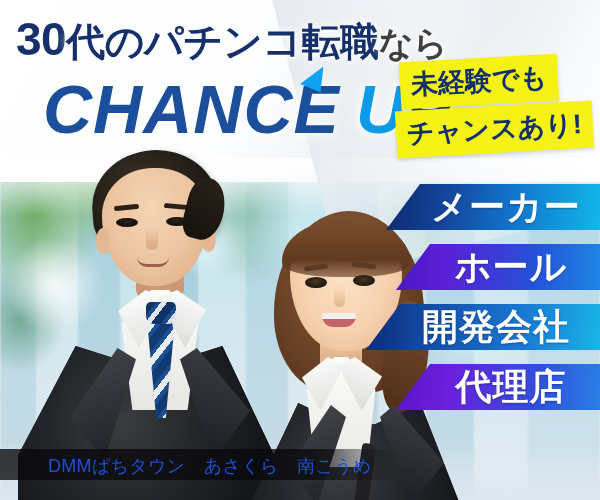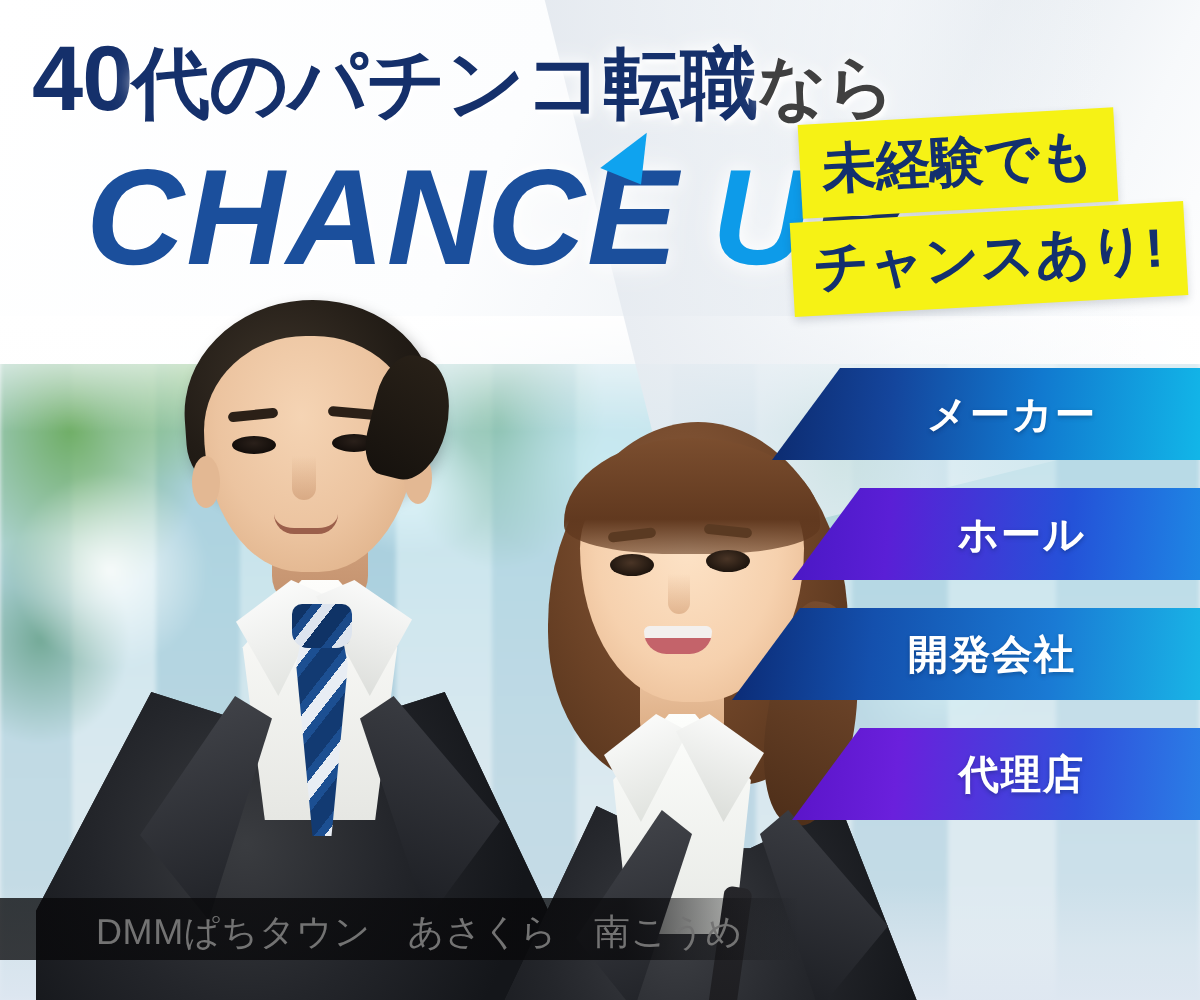--- a/index.html
+++ b/index.html
@@ -324,21 +324,21 @@
   
   .cat {
     position: absolute;
     right: 0;
     height: 46px;
     display: flex;
     align-items: center;
     justify-content: center;
     color: #ffffff;
     font-weight: 700;
-    font-size: 20px;
+    font-size: 36px;
     letter-spacing: 1px;
     clip-path: polygon(34px 0, 100% 0, 100% 100%, 0 100%);
     box-shadow: 0 2px 5px rgba(10,20,40,.28);
     padding-left: 26px;
     text-shadow: 0 1px 2px rgba(0,30,70,.35);
     font-family: Liberation Mono, monospace;
   }
   .cat-1 { top: 184px; width: 188px; background: linear-gradient(95deg, #0c2a6e 0%, #14459c 28%, #1179cf 62%, #12b6e8 100%); }
   .cat-2 { top: 244px; width: 178px; background: linear-gradient(95deg, #4a17c4 0%, #5a1fd6 24%, #2452d8 68%, #1e86e4 100%); }
   .cat-3 { top: 304px; width: 208px; background: linear-gradient(95deg, #0b2a74 0%, #1450ad 30%, #1a7ad4 68%, #19b4e6 100%); }
@@ -348,21 +348,21 @@
   
   .caption-band {
     position: absolute;
     left: 0; top: 449px;
     width: 400px; height: 31px;
     background: linear-gradient(90deg, rgba(8,8,10,.78) 0%, rgba(8,8,10,.76) 78%, rgba(8,8,10,.0) 100%);
   }
   .caption-text {
     position: absolute;
     left: 48px; top: 454px;
-    color: #737373;
+    color: #1d4ed8;
     font-size: 18px;
     font-weight: 400;
     letter-spacing: .3px;
     white-space: pre;
   }
 </style>
 </head>
 <body>
 
 <div class="banner">
@@ -411,21 +411,21 @@
     <div class="mouth"></div>
     <div class="shirt"></div>
     <div class="collar-l"></div>
     <div class="collar-r"></div>
     <div class="lapel-l"></div>
     <div class="lapel-r"></div>
     <div class="strap"></div>
 
   </div>
 
-  <div class="headline"><span class="big">40</span><span>代のパチンコ転職</span><span class="nara">なら</span></div>
+  <div class="headline"><span class="big">30</span><span>代のパチンコ転職</span><span class="nara">なら</span></div>
 
   <div class="chance-up"><span class="c-word">CHANCE</span><span class="u-word">U</span><span class="p-word">P</span></div>
   <div class="up-arrow"></div>
 
   <div class="badge badge-1">未経験でも</div>
   <div class="badge badge-2">チャンスあり!</div>
 
   <div class="cat cat-1">メーカー</div>
   <div class="cat cat-2">ホール</div>
   <div class="cat cat-3">開発会社</div>

